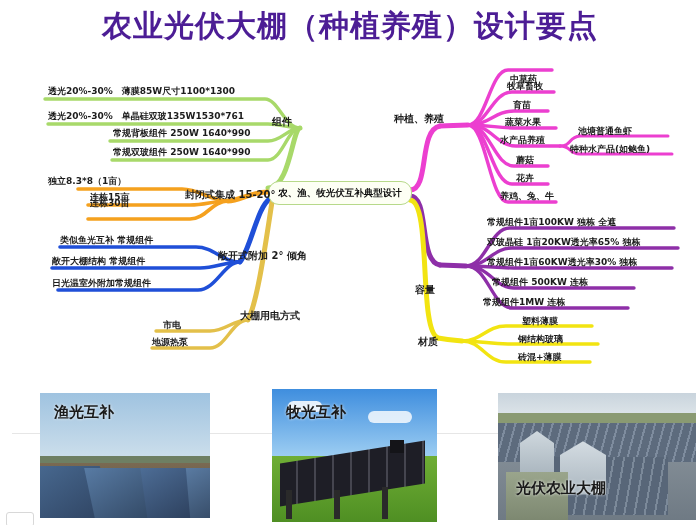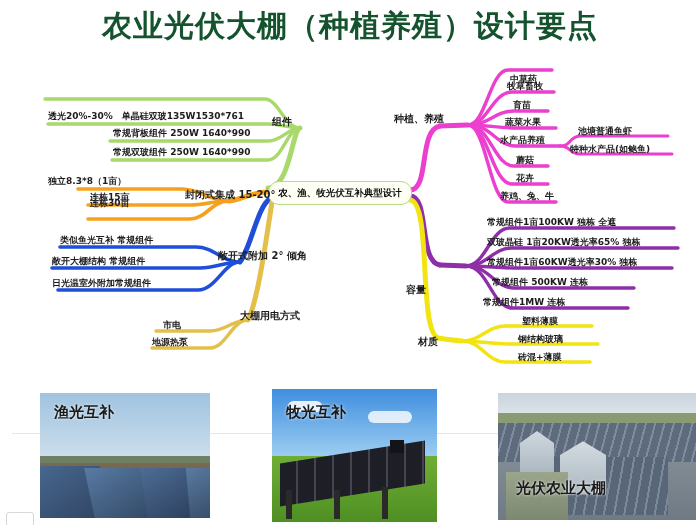--- a/index.html
+++ b/index.html
@@ -5,21 +5,21 @@
   html,body{margin:0;padding:0;}
   body{
     width:700px;height:525px;background:#ffffff;overflow:hidden;position:relative;
     font-family:"DejaVu Sans","Liberation Sans",sans-serif;
   }
   #stage{position:absolute;left:0;top:0;width:700px;height:525px;}
 
   
   .title{
     position:absolute;left:0;top:6px;width:700px;text-align:center;
-    font-size:30px;font-weight:bold;color:#14532d;letter-spacing:1px;
+    font-size:30px;font-weight:bold;color:#4c1d95;letter-spacing:1px;
     font-family:"DejaVu Sans","Liberation Sans",sans-serif;
     text-shadow:0 1px 0 rgba(255,255,255,.6);
   }
 
   
   #wires{position:absolute;left:0;top:0;width:700px;height:525px;pointer-events:none;}
 
   
   .lbl{
     position:absolute;white-space:nowrap;color:#1c1c1c;
@@ -119,20 +119,21 @@
         <path d="M462,341 C482,341 486,326 506,326 L592,326" stroke-width="3.4"></path>
         <path d="M462,341 C484,341 488,344 508,344 L598,344" stroke-width="3.4"></path>
         <path d="M462,341 C482,341 486,362 506,362 L590,362" stroke-width="3.4"></path>
       </g>
     </g>
   </svg>
 
   <div class="center-node">农、渔、牧光伏互补典型设计</div>
 
   <div class="lbl mid" style="left:272px;top:116px;">组件</div>
+  <div class="lbl" style="left:48px;top:86px;">透光20%-30%　薄膜85W尺寸1100*1300</div>
   <div class="lbl" style="left:48px;top:111px;">透光20%-30%　单晶硅双玻135W1530*761</div>
   <div class="lbl" style="left:113px;top:128px;">常规背板组件 250W 1640*990</div>
   <div class="lbl" style="left:113px;top:147px;">常规双玻组件 250W 1640*990</div>
 
   <div class="lbl mid" style="left:185px;top:189px;">封闭式集成 15-20°</div>
   <div class="lbl" style="left:48px;top:176px;">独立8.3*8（1亩）</div>
   <div class="lbl" style="left:90px;top:192px;">连栋15亩</div>
   <div class="lbl" style="left:90px;top:198px;text-align:center;">连栋30亩</div>
 
   <div class="lbl mid" style="left:218px;top:250px;">敞开式附加 2° 倾角</div>
@@ -150,21 +151,21 @@
   <div class="lbl" style="left:513px;top:100px;">育苗</div>
   <div class="lbl" style="left:505px;top:117px;">蔬菜水果</div>
   <div class="lbl" style="left:500px;top:135px;">水产品养殖</div>
   <div class="lbl" style="left:516px;top:155px;">蘑菇</div>
   <div class="lbl" style="left:516px;top:173px;">花卉</div>
   <div class="lbl" style="left:500px;top:191px;">养鸡、兔、牛</div>
 
   <div class="lbl" style="left:578px;top:126px;">池塘普通鱼虾</div>
   <div class="lbl" style="left:570px;top:144px;">特种水产品(如鲍鱼)</div>
 
-  <div class="lbl mid" style="left:406px;top:284px;">容量</div>
+  <div class="lbl mid" style="left:415px;top:284px;">容量</div>
   <div class="lbl" style="left:487px;top:217px;">常规组件1亩100KW 独栋 全遮</div>
   <div class="lbl" style="left:487px;top:237px;">双玻晶硅 1亩20KW透光率65% 独栋</div>
   <div class="lbl" style="left:487px;top:257px;">常规组件1亩60KW透光率30% 独栋</div>
   <div class="lbl" style="left:492px;top:277px;">常规组件 500KW 连栋</div>
   <div class="lbl" style="left:483px;top:297px;">常规组件1MW 连栋</div>
 
   <div class="lbl mid" style="left:418px;top:336px;">材质</div>
   <div class="lbl" style="left:522px;top:316px;">塑料薄膜</div>
   <div class="lbl" style="left:518px;top:334px;">钢结构玻璃</div>
   <div class="lbl" style="left:518px;top:352px;">砖混+薄膜</div>

